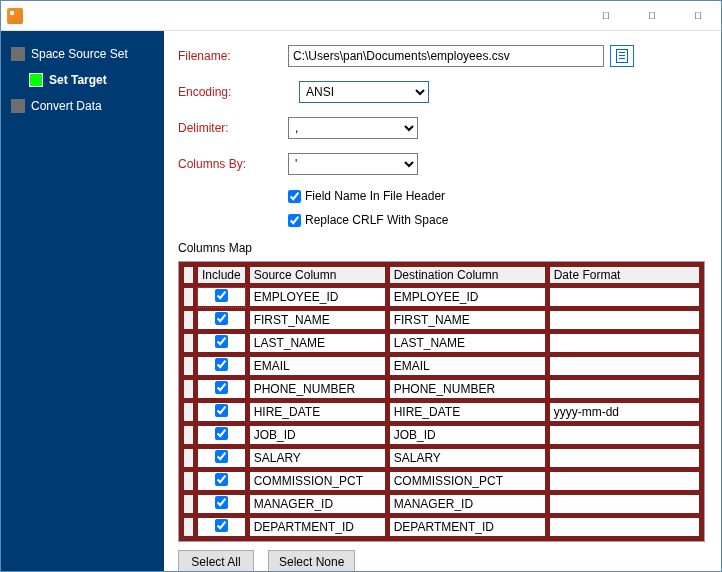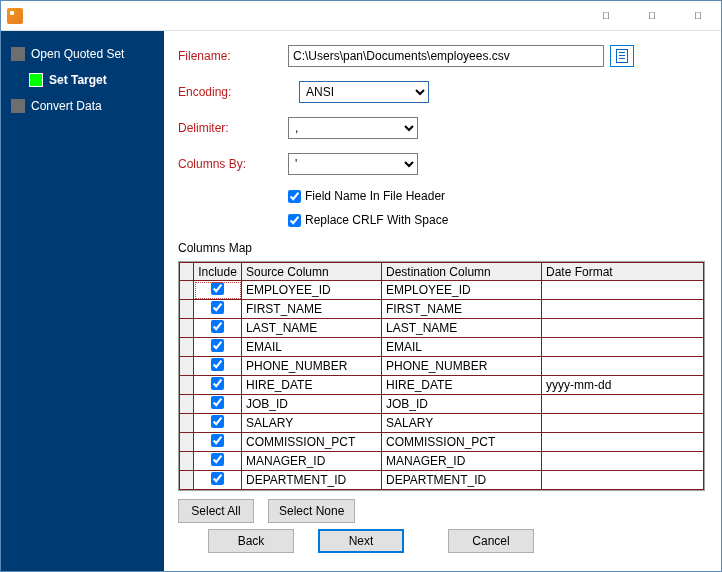--- a/index.html
+++ b/index.html
@@ -24,21 +24,21 @@
 .browse-btn { width: 24px; height: 22px; margin-left: 6px; border: 1px solid #0078d7; background: #fff; display: flex; align-items: center; justify-content: center; cursor: default; }
 .browse-icon { width:12px; height:14px; border:1px solid #0066cc; position:relative; }
 .browse-icon::before { content:""; position:absolute; top:2px; left:2px; right:2px; height:1px; background:#0066cc; box-shadow:0 3px 0 #0066cc, 0 6px 0 #0066cc; }
 select.combo { width: 130px; height: 22px; border: 1px solid #7a7a7a; font-size: 12px; font-family: inherit; background:#fff; padding-left:2px; }
 select.combo.bordered { border:1px solid #2d6ab4;margin-left:11px; }
 .check-row { display: flex; align-items: center; gap: 4px; margin-left: 110px; margin-bottom: 10px; }
 .check-row input { width:13px; height:13px; }
 .section-label { margin-top: 4px; margin-bottom: 6px; }
 .grid-wrap { border: 1px solid #a0a0a0; background:#fff; }
 .grid { width: 100%; border-collapse: collapse; font-size: 12px; }
-.grid th, .grid td { border: 1px solid #7f1d1d; text-align: left; padding: 1px 4px; height: 18px; background:#fff; }
+.grid th, .grid td { border: 5px solid #7f1d1d; text-align: left; padding: 1px 4px; height: 18px; background:#fff; }
 .grid th { background: #f0f0f0; font-weight: 400; }
 .grid .rowhdr { width: 14px; background:#f0f0f0; }
 .grid .inc-col { width: 48px; text-align: center; }
 .grid .inc-col.first { outline: 1px dotted #c04040; outline-offset:-2px; }
 .grid input[type=checkbox] { margin:0; }
 .btn-row { display: flex; gap: 14px; margin-top: 8px; }
 .btn { min-width: 76px; height: 24px; border: 1px solid #adadad; background: #e1e1e1; font-size: 12px; font-family: inherit; cursor: default; padding: 0 10px; }
 .btn.primary { border: 2px solid #0078d7; background:#e1e1e1; }
 .bottom-row { display: flex; gap: 24px; justify-content: flex-start; margin-top: 6px; padding-left: 30px; }
 .bottom-row .btn { width: 86px; }
@@ -54,21 +54,21 @@
     <div class="win-btn"></div>
     <div class="win-btn"></div>
     <div class="win-btn close"></div>
   </div>
 </div>
 
 <div class="content">
   <div class="sidebar">
     <div class="side-item">
       <div class="side-sq"></div>
-      <span class="side-label">Open Quoted Set</span>
+      <span class="side-label">Space Source Set</span>
     </div>
     <div class="side-item level2 bold">
       <div class="side-sq active"></div>
       <span class="side-label">Set Target</span>
     </div>
     <div class="side-item">
       <div class="side-sq"></div>
       <span class="side-label">Convert Data</span>
     </div>
   </div>

